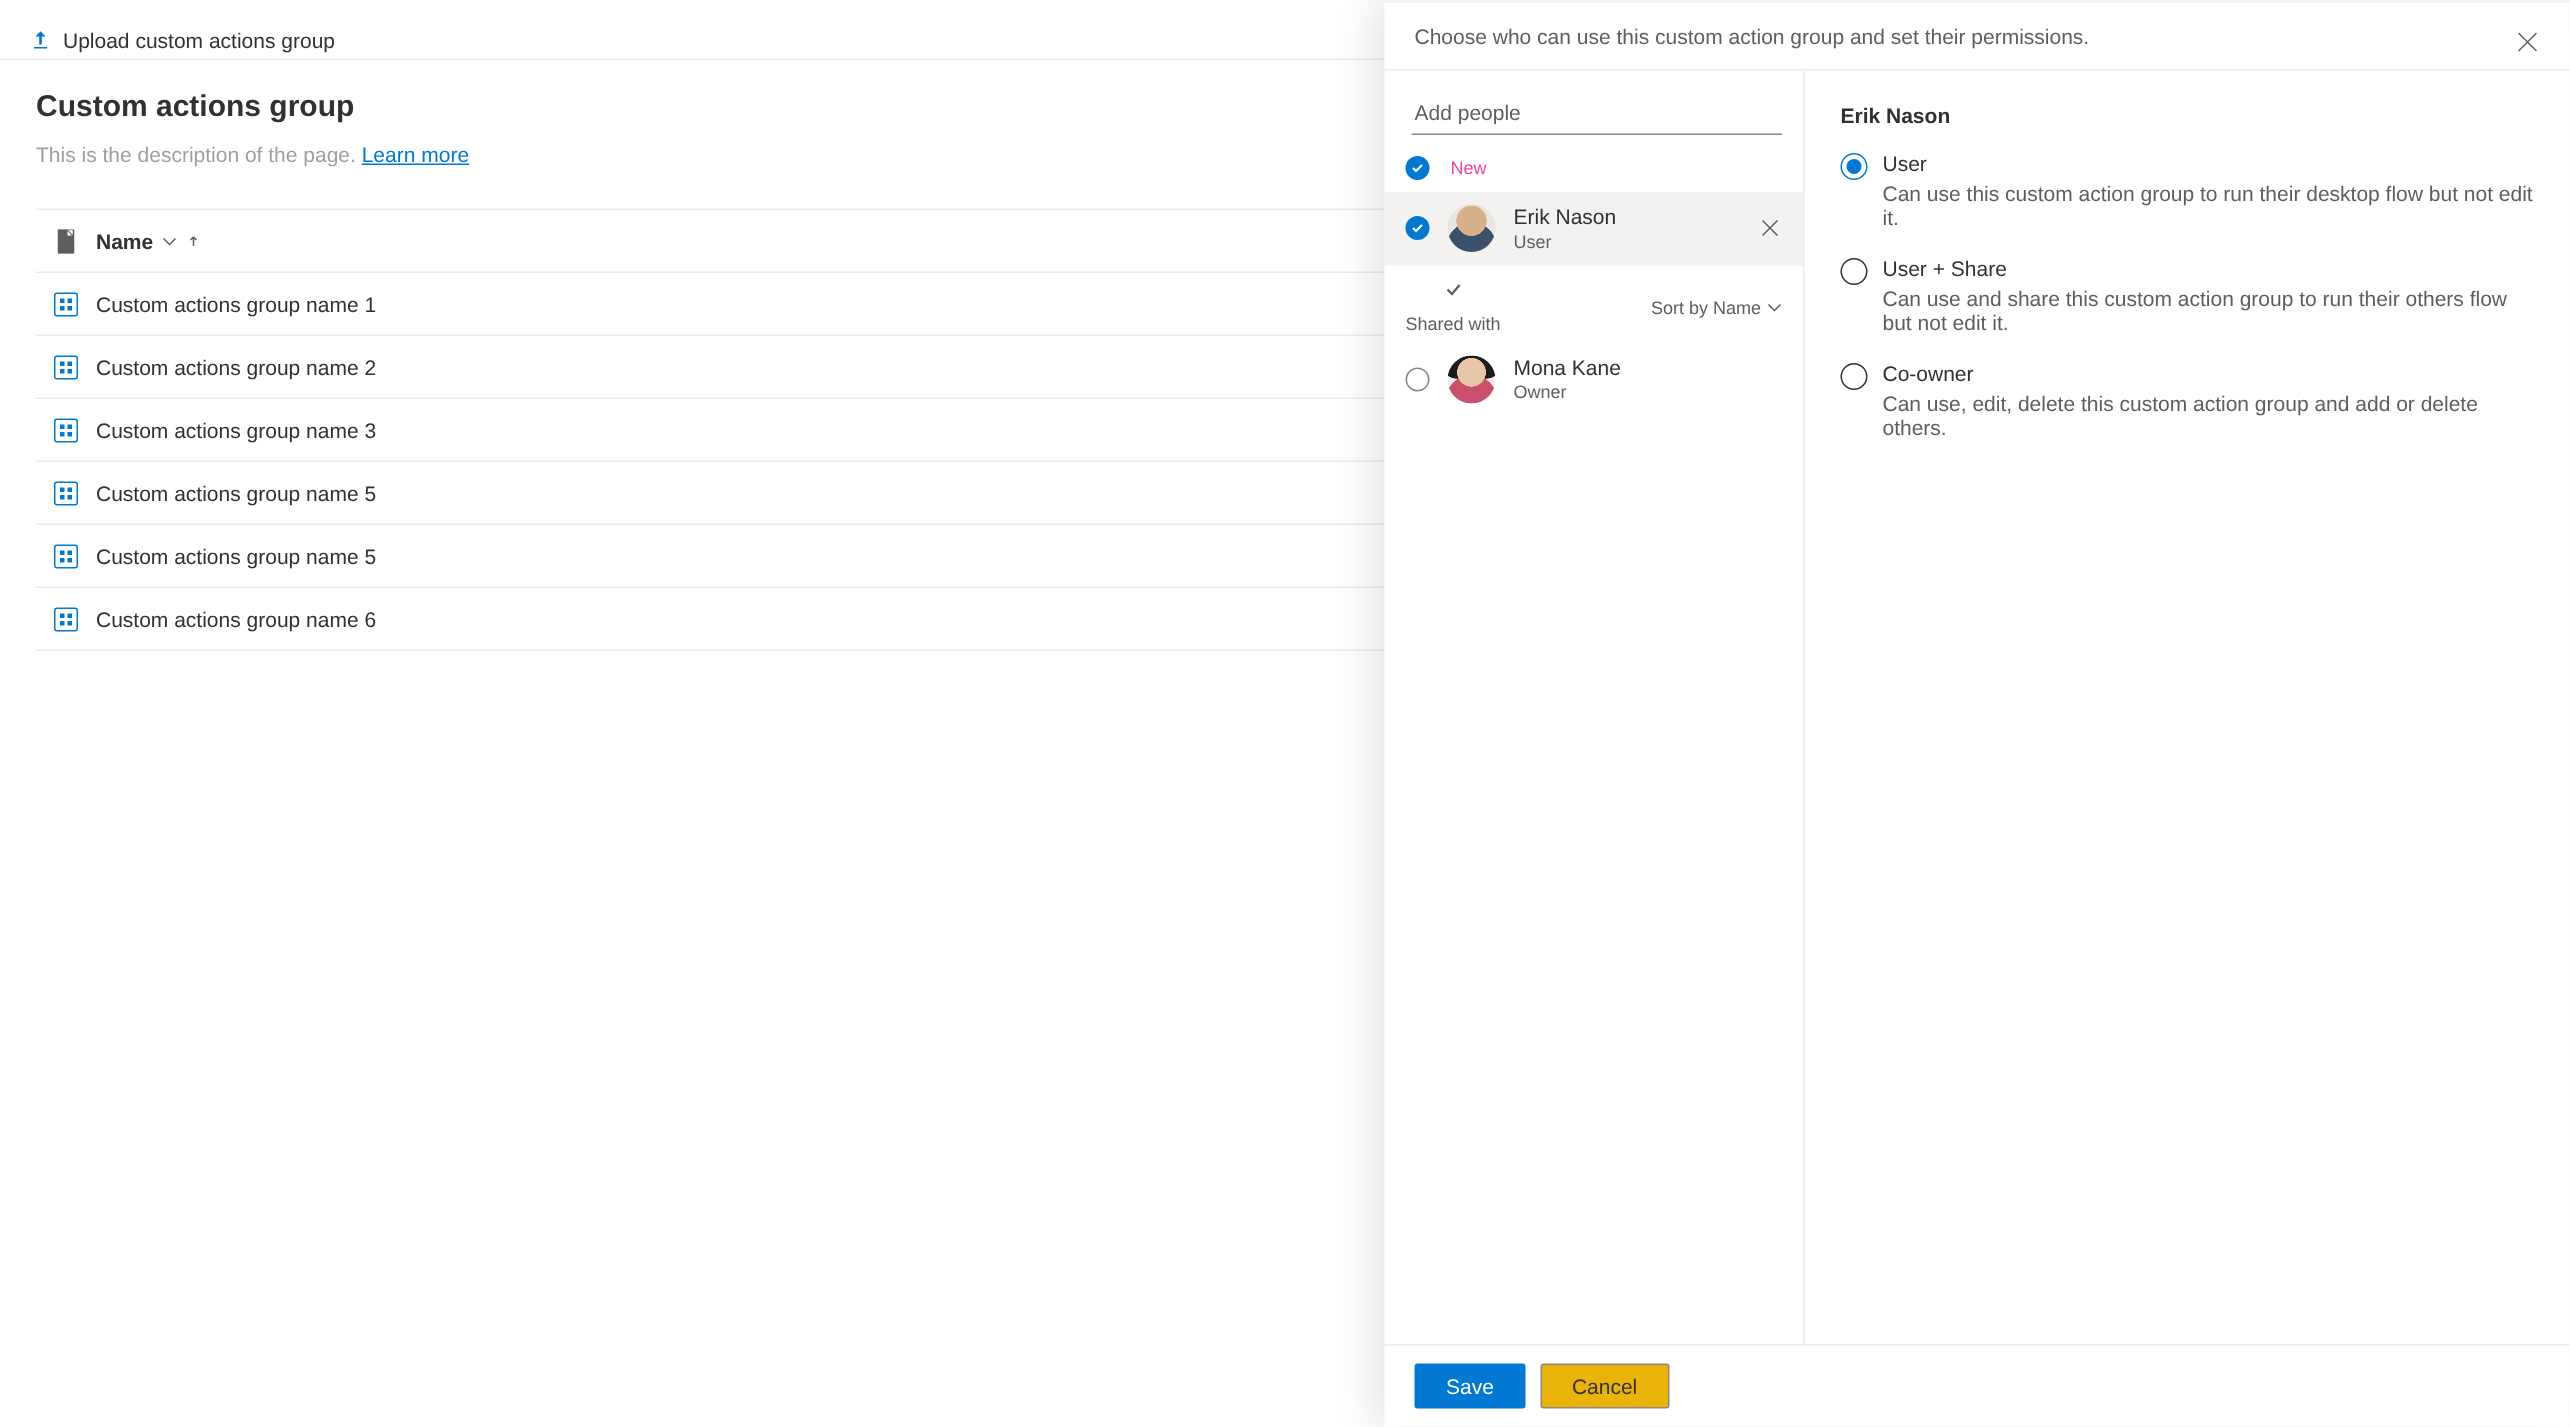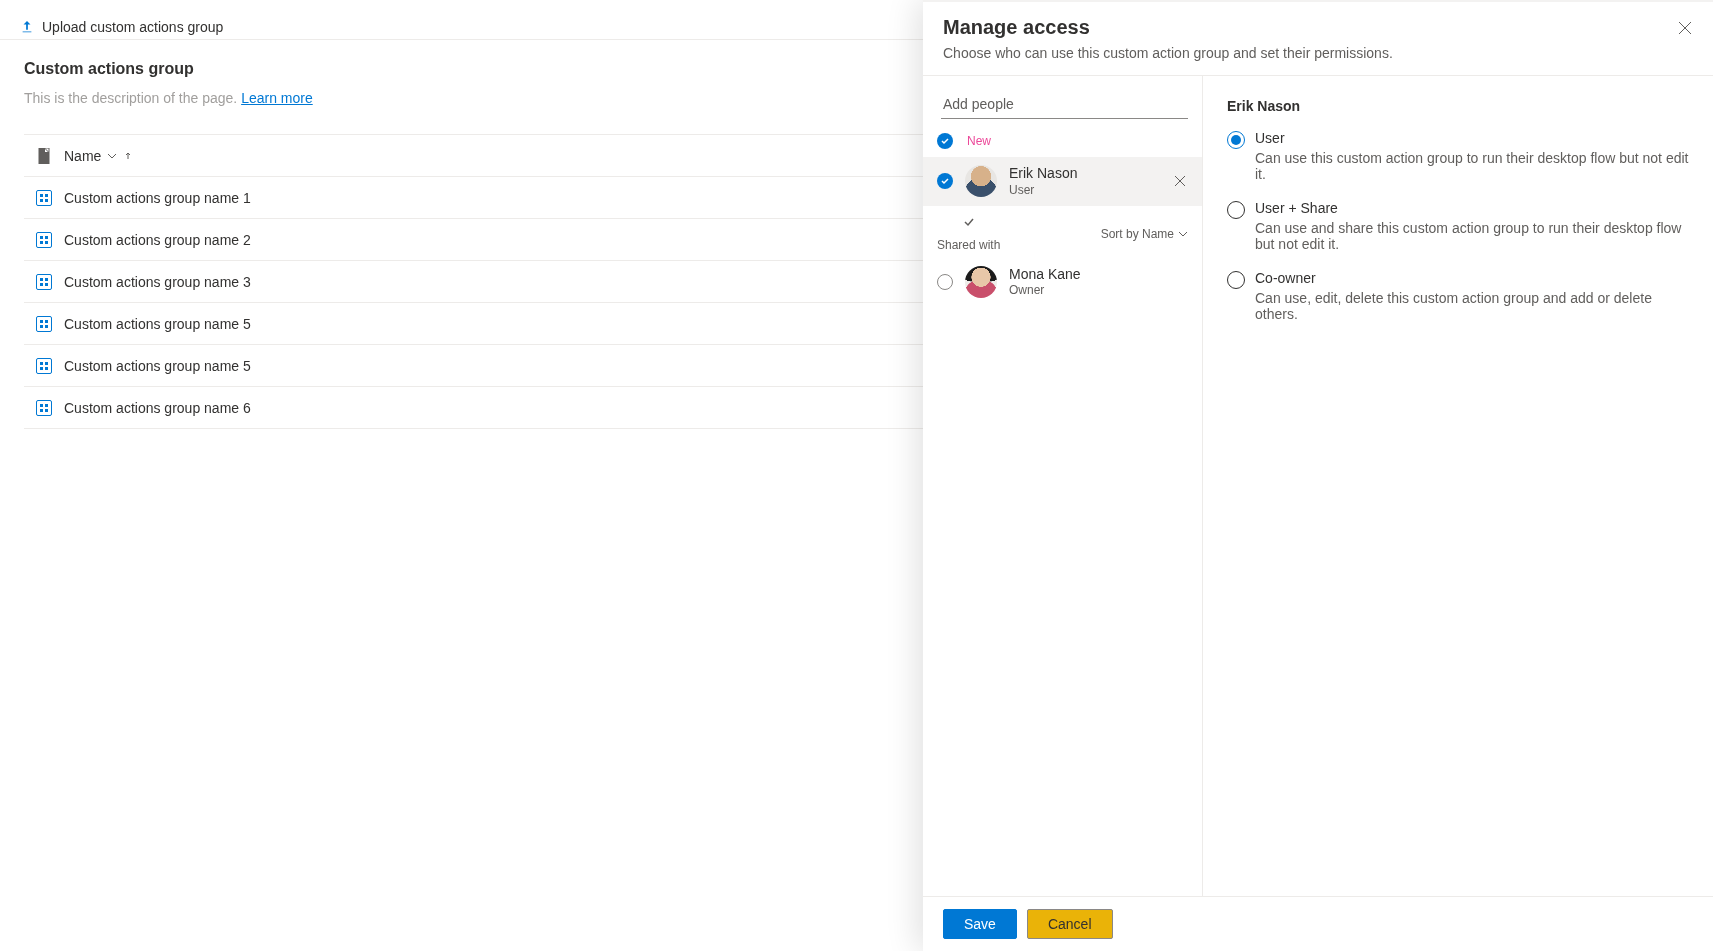--- a/index.html
+++ b/index.html
@@ -26,39 +26,39 @@
     padding: 4px 6px;
   }
   .cmdbar-btn svg { color: #0078d4; }
 
   
   .page {
     padding: 20px 24px;
     flex: 1; overflow: auto;
   }
   .page-title {
-    font-size: 16px; font-weight: 600; color: #323130;
+    font-size: 20px; font-weight: 600; color: #323130;
     margin: 0 0 12px 0;
   }
   .page-desc {
     color: #a19f9d; font-size: 14px; margin: 0 0 28px 0;
   }
   .page-desc a { color: #0078d4; text-decoration: underline; cursor: pointer; }
 
   
   .tbl { border-top: 1px solid #edebe9; }
   .tbl-head, .tbl-row {
     display: grid;
     grid-template-columns: 40px 1fr 380px 220px;
     align-items: center;
     height: 42px;
     border-bottom: 1px solid #edebe9;
     font-size: 14px;
   }
-  .tbl-head { color: #323130; font-weight: 400; }
+  .tbl-head { color: #323130; font-weight: 700; }
   .col-label { display: inline-flex; align-items: center; gap: 6px; cursor: pointer; }
   .tbl .icon-cell { display:flex; justify-content:center; }
   .file-icon { fill:#605e5c; }
   .grp-icon-box {
     width:16px; height:16px; border:1px solid #0078d4; border-radius:2px;
     display:flex; align-items:center; justify-content:center;
   }
   .grp-icon-box svg { fill:#0078d4; }
   .tbl-row .modified, .tbl-row .size { color:#605e5c; }
   .tbl-row .size { text-align:right; padding-right:10px; }
@@ -333,21 +333,20 @@
     <div class="modified">Apr 14, 03:32 PM</div>
     <div class="size">28 MB</div>
           </div>
         </div>
     </div>
   </div>
 </div>
 
 <div class="panel">
   <div class="panel-head">
-    <h2 class="panel-title">Manage access</h2>
     <p class="panel-sub">Choose who can use this custom action group and set their permissions.</p>
     <div class="panel-close">
       <svg width="14" height="14" viewBox="0 0 14 14">
           <path d="M1 1l12 12M13 1L1 13" stroke="#605e5c" stroke-width="1"></path>
         </svg>
     </div>
   </div>
 
   <div class="panel-body">
     <div class="pb-left">
@@ -416,21 +415,21 @@
       <div class="olabel">User</div>
       <div class="odesc">Can use this custom action group to run their desktop flow but not edit it.</div>
     </div>
           </div>
           <div class="opt">
     <div class="r-outer">
               <div class="r-inner"></div>
             </div>
     <div>
       <div class="olabel">User + Share</div>
-      <div class="odesc">Can use and share this custom action group to run their desktop flow but not edit it.</div>
+      <div class="odesc">Can use and share this custom action group to run their others flow but not edit it.</div>
     </div>
           </div>
           <div class="opt">
     <div class="r-outer">
               <div class="r-inner"></div>
             </div>
     <div>
       <div class="olabel">Co-owner</div>
       <div class="odesc">Can use, edit, delete this custom action group and add or delete others.</div>
     </div>

